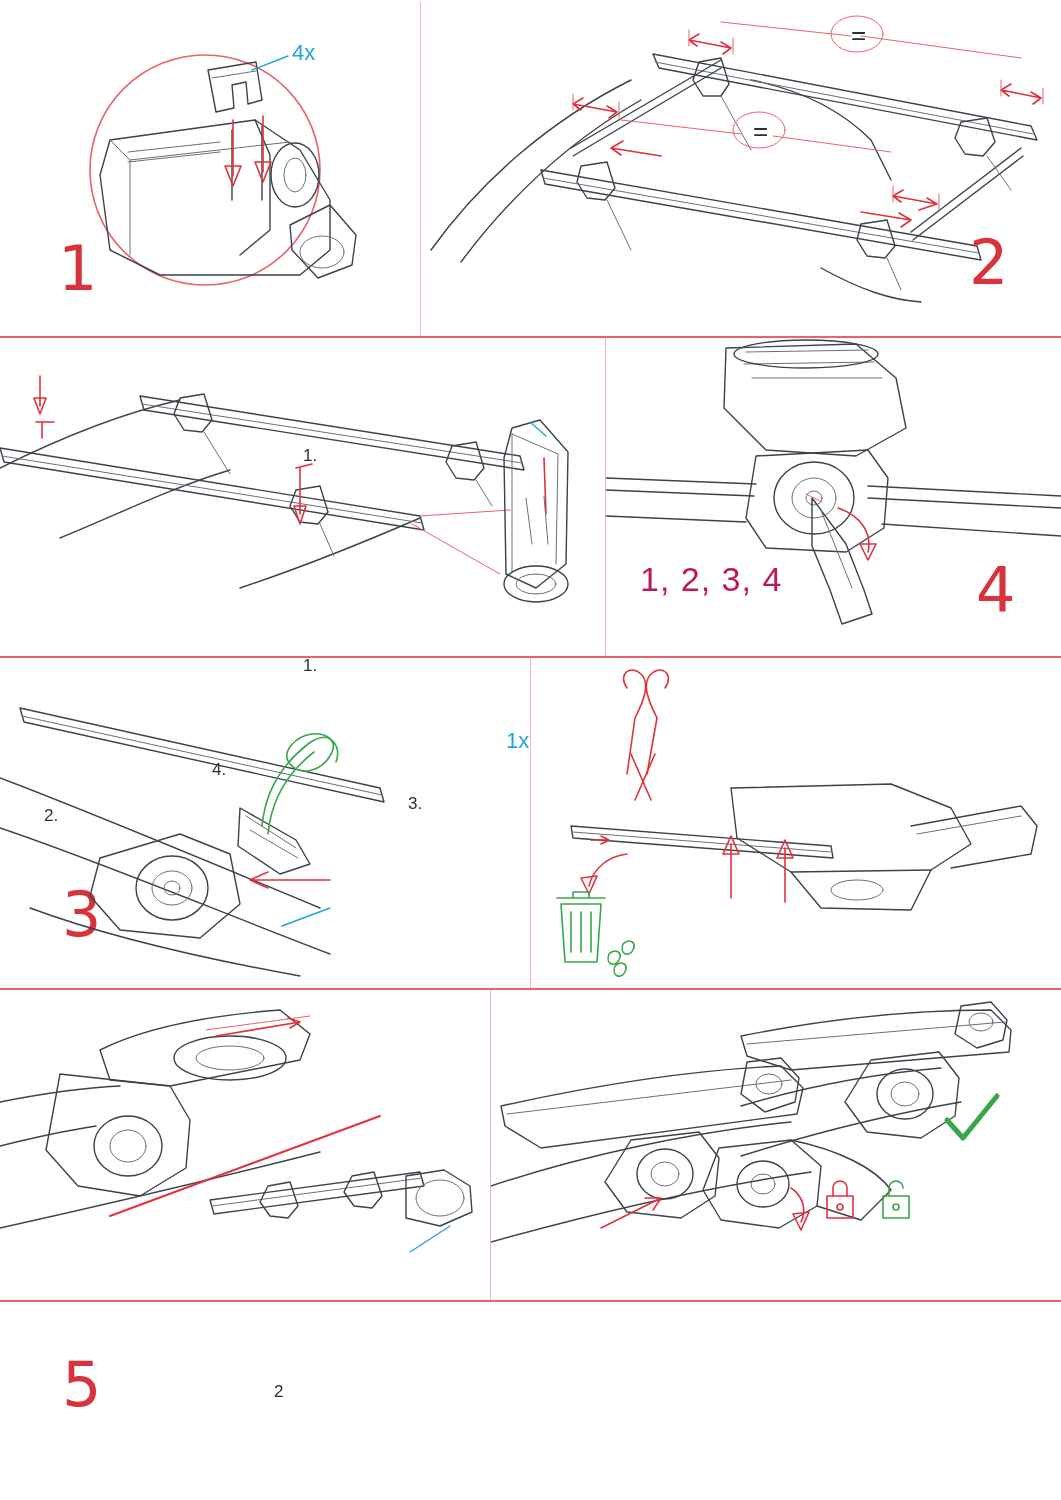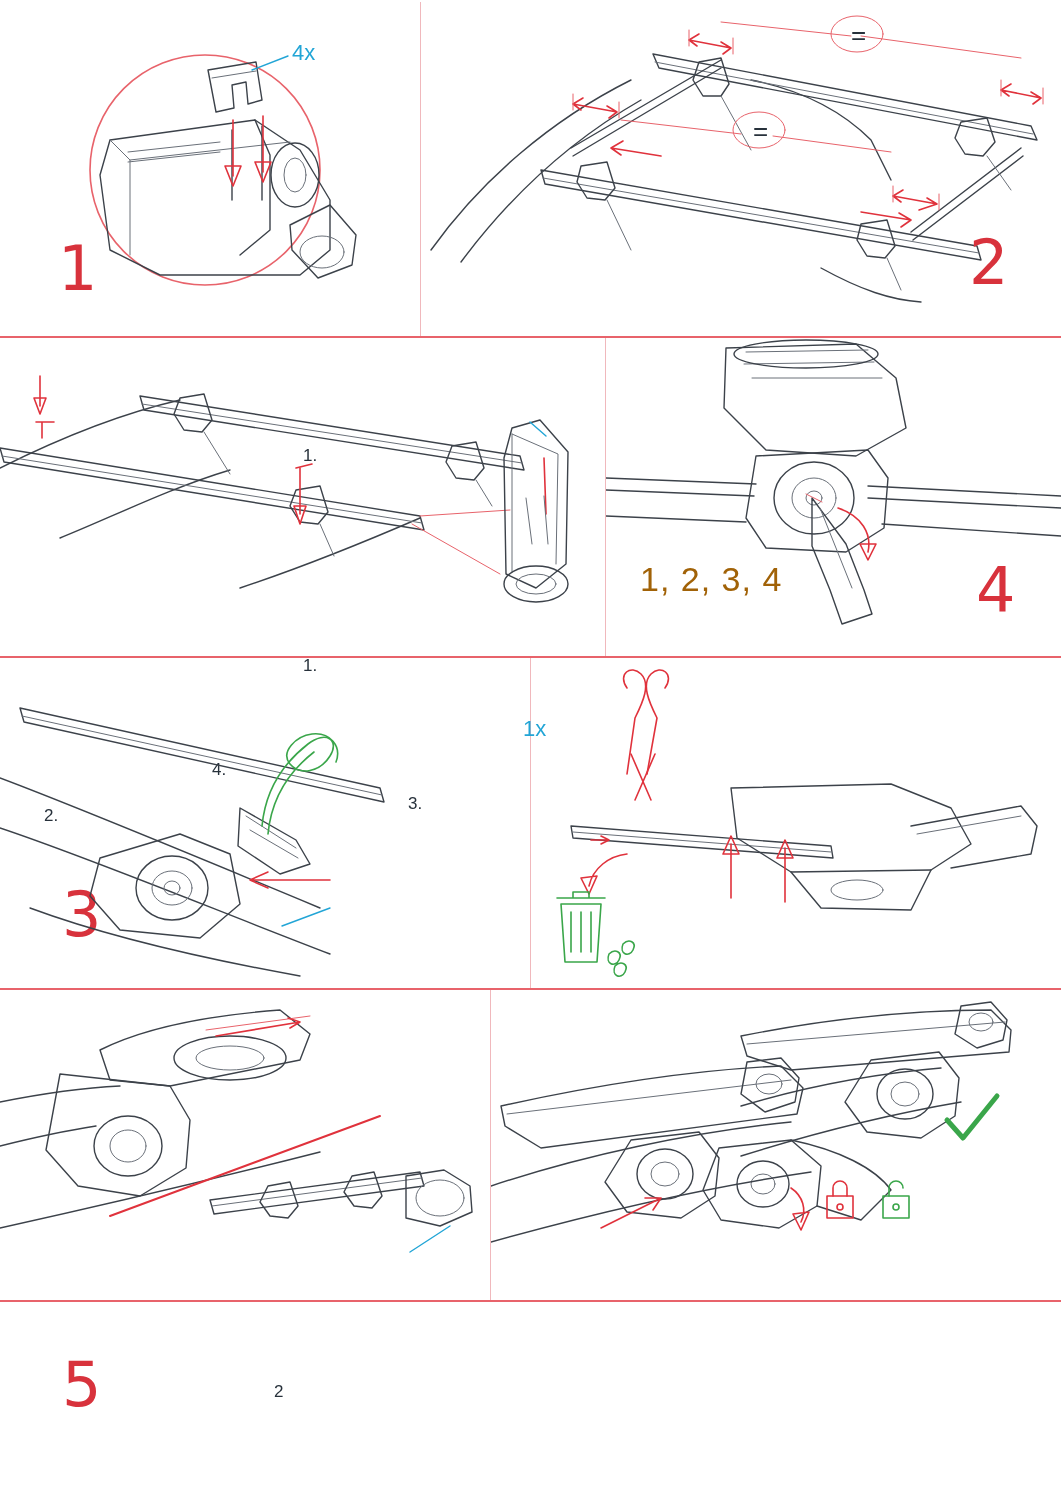--- a/index.html
+++ b/index.html
@@ -56,21 +56,21 @@
   }
   .note-dark {
     position: absolute;
     color: #27313b;
     font-size: 17px;
   }
   .seq {
     position: absolute;
     font-size: 34px;
     font-family: "Liberation Sans", sans-serif;
-    color: #a16207;
+    color: #be185d;
     letter-spacing: 1px;
   }
 
   
   .footer {
     position: absolute;
     left: 0;
     top: 1300px;
     width: 1061px;
     height: 200px;
@@ -199,21 +199,21 @@
 
       <path class="ln-red" d="M300 130 L300 176 M300 186 L294 168 L306 168 Z" fill="#e0323c"></path>
       <path class="ln-red" d="M296 130 L312 126"></path>
       <path class="ln-red" d="M40 38 L40 68 M40 76 L34 60 L46 60 Z" fill="#e0323c"></path>
       <path class="ln-red" d="M36 84 L54 84 M42 84 L42 100"></path>
     </svg>
     <div class="note-dark" style="left:303px; top:448px - 338px;">1.</div>
     <div class="note-dark" style="left:44px; top:468px;">2.</div>
     <div class="note-dark" style="left:408px; top:456px;">3.</div>
     <div class="note-dark" style="left:212px; top:422px;">4.</div>
-    <div class="note-cyan" style="left:506px; top:378px;margin-left:17px;">1x</div>
+    <div class="note-cyan" style="left:506px; top:390px;">1x</div>
     <div class="step-num" style="left:62px; top:546px;">3</div>
   </div>
 
   <div class="panel" style="left:606px; top:338px; width:455px; height:318px">
     <svg width="455" height="318" viewBox="0 0 455 318">
 
       <path class="ln" d="M120 10 L250 6 L290 40 L300 90 L250 118 L160 112 L118 70 Z" fill="#fff"></path>
       <path class="ln-thin" d="M140 14 L262 12 M138 26 L268 24 M146 40 L276 40"></path>
       <ellipse cx="200" cy="16" rx="72" ry="14" class="ln"></ellipse>
 

